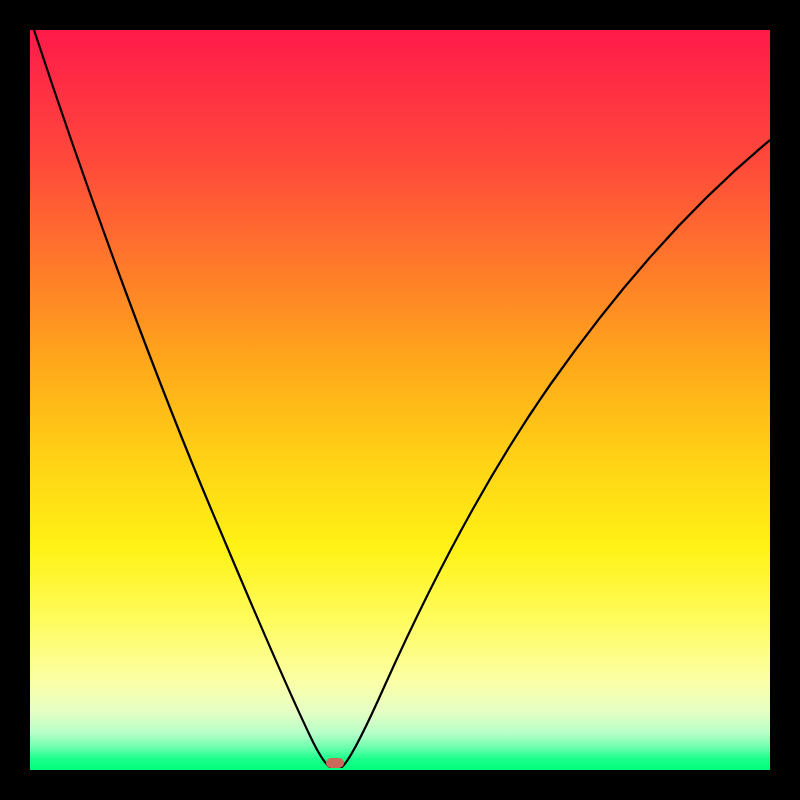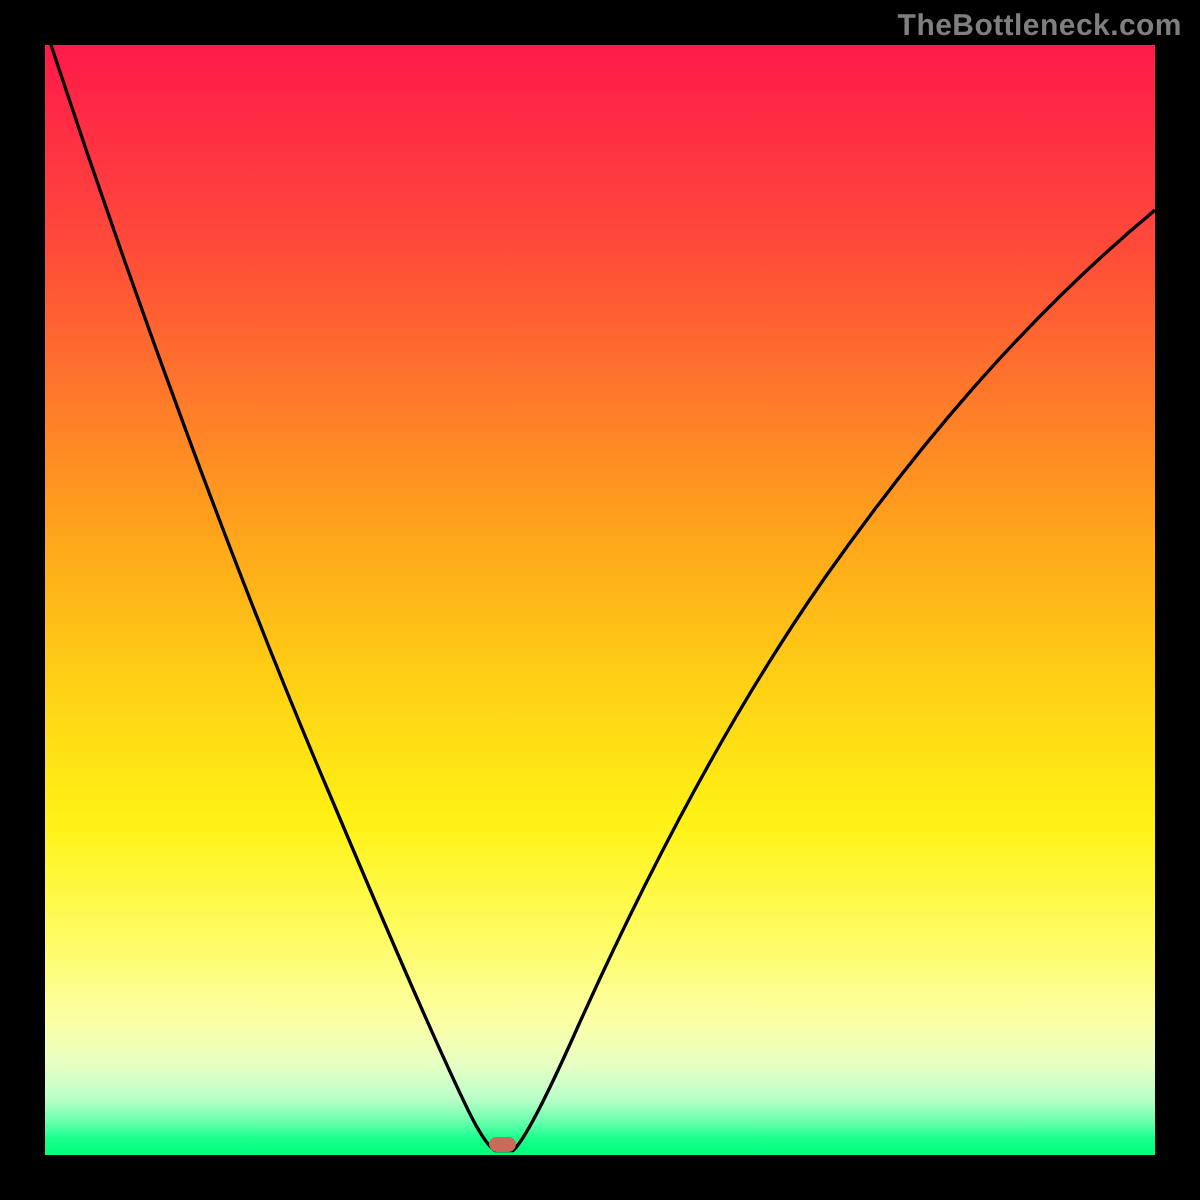--- a/index.html
+++ b/index.html
@@ -82,14 +82,13 @@
            C 290 726, 295 734, 300 737
            L 312 737
            C 320 730, 335 700, 355 655
            C 400 555, 455 448, 520 355
            C 580 270, 650 185, 740 110"></path>
     </svg>
 
     <div class="marker" style="left: 296px; top: 728px;"></div>
   </div>
 
-  <div class="watermark">TheBottleneck.com</div>
 </div>
 
 </body></html>

